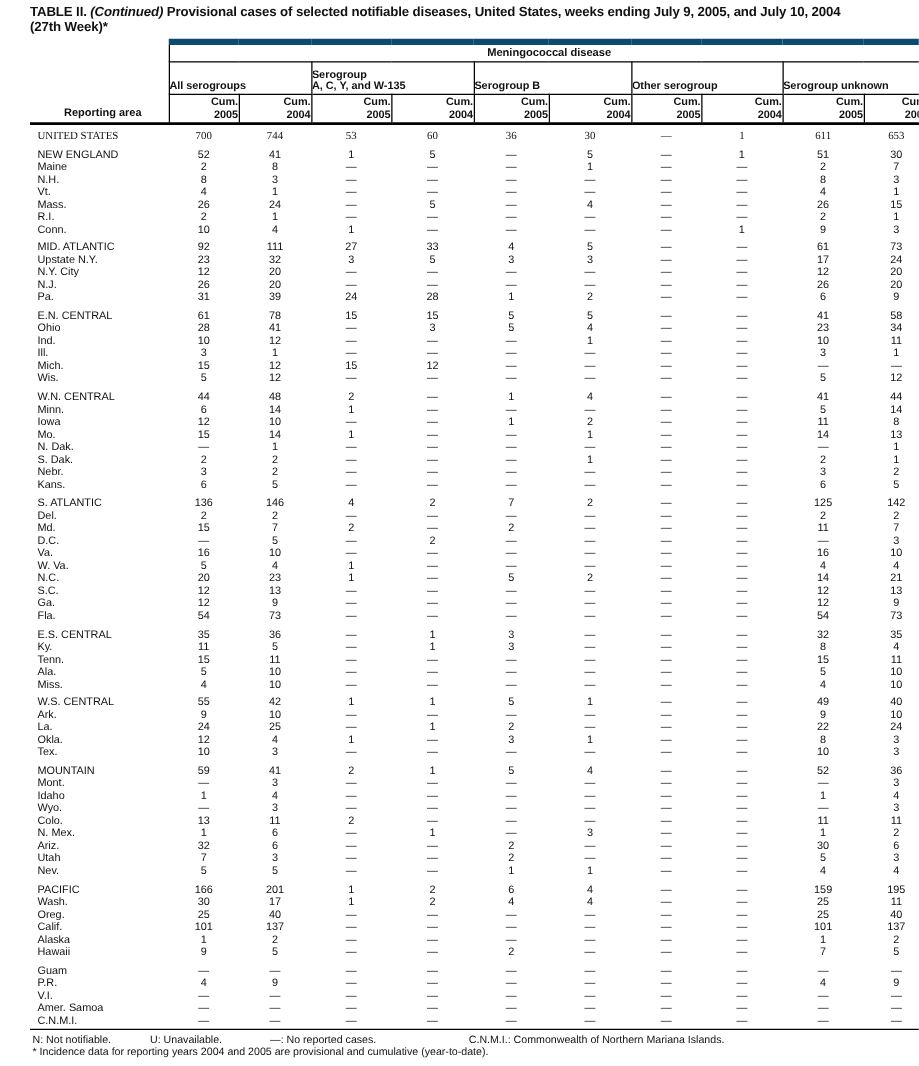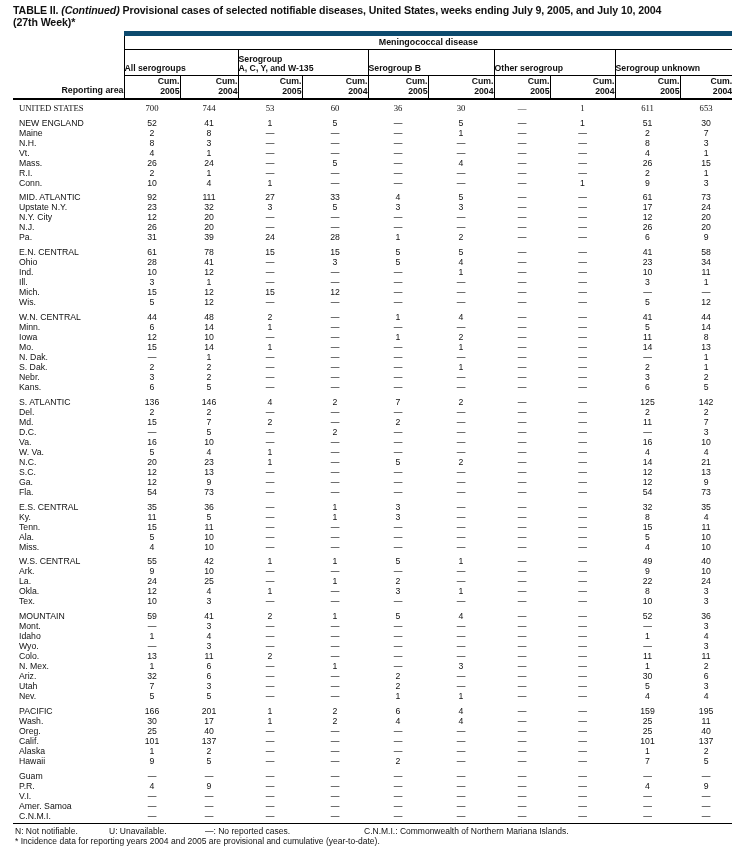--- a/index.html
+++ b/index.html
@@ -1,31 +1,31 @@
 <!DOCTYPE html>
 <html><head>
 <meta charset="utf-8">
 <style>
   html,body { margin:0; padding:0; }
   body {
     width:735px; height:853px; background:#ffffff; overflow:hidden;
     font-family:"Liberation Sans", sans-serif; color:#111;
     -webkit-font-smoothing:antialiased;
   }
-  .page { padding:4px 8px 0 13px; }
+  .page { padding:4px 8px 0 24px; }
 
   .title { font-weight:bold; font-size:10.6px; line-height:12.4px; letter-spacing:-0.1px; }
   .title .cont { font-style:italic; }
 
   table { border-collapse:collapse; table-layout:fixed; width:719px; margin-top:2px; }
   th, td { padding:0; margin:0; overflow:hidden; white-space:nowrap; }
 
   thead th { font-weight:bold; color:#111; }
   th.area-th {
-    text-align:right; vertical-align:bottom; font-size:8.8px;
+    text-align:center; vertical-align:bottom; font-size:8.8px;
     padding:0 0 3px 6px; border-bottom:2px solid #000;
   }
   th.disease-th {
     border-top:5px solid #0c4a6e; border-bottom:1px solid #000; border-left:1px solid #000;
     text-align:center; vertical-align:middle; font-size:8.9px; height:13px;
   }
   th.group-th {
     border-left:1px solid #000; border-bottom:1px solid #000;
     text-align:left; vertical-align:bottom; height:24px;
     font-size:8.7px; line-height:9.6px; padding-bottom:1px;

